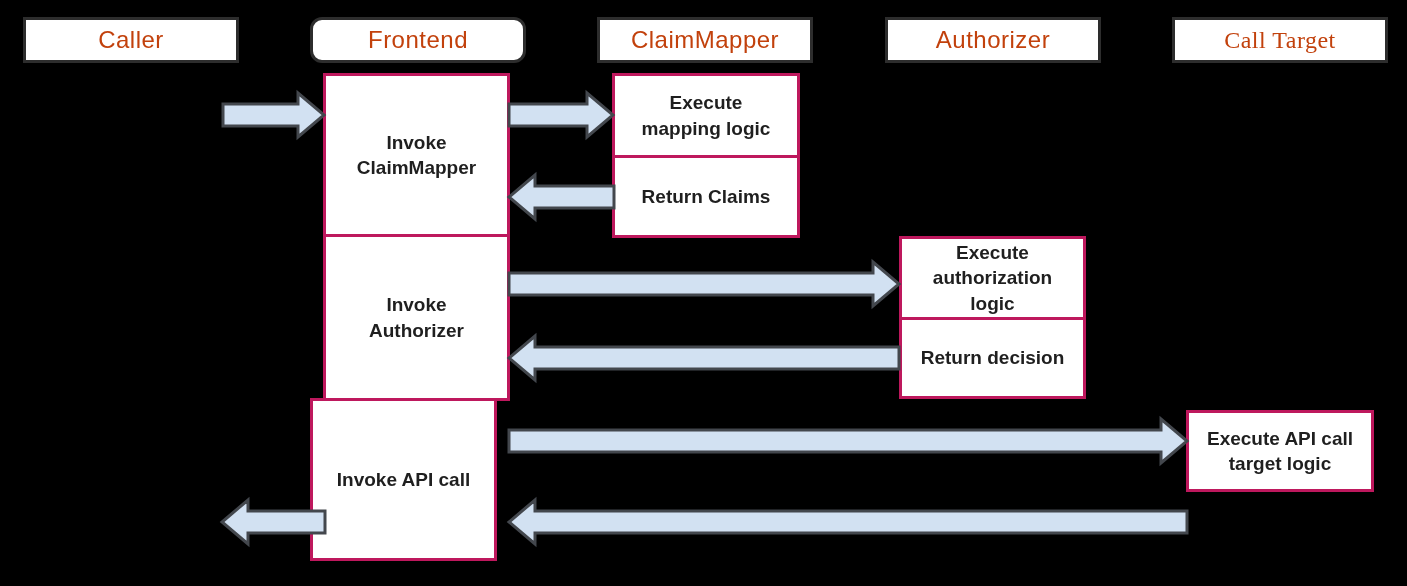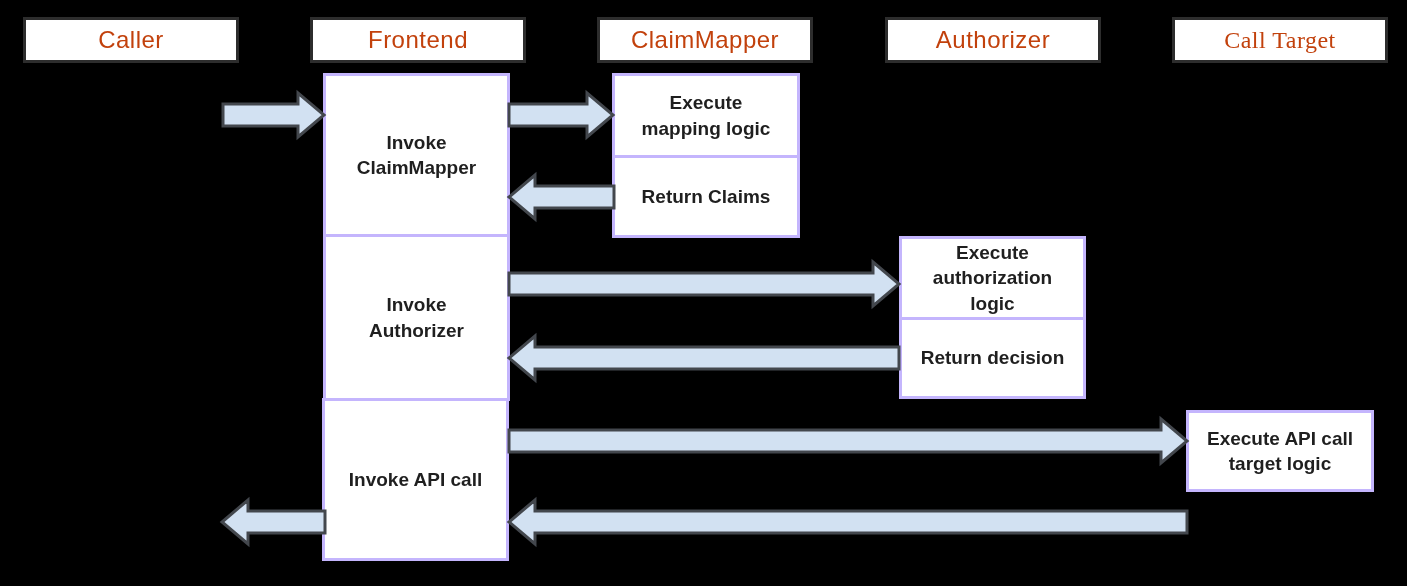--- a/index.html
+++ b/index.html
@@ -28,21 +28,21 @@
     justify-content: center;
     font-size: 24px;
     font-weight: 400;
     letter-spacing: 0.5px;
     color: #c2410c;
     white-space: nowrap;
   }
   .act {
     position: absolute;
     background: #ffffff;
-    border: 3px solid #c4b5fd;
+    border: 3px solid #be185d;
     box-sizing: border-box;
     display: flex;
     align-items: center;
     justify-content: center;
     text-align: center;
     font-size: 19px;
     font-weight: 700;
     line-height: 1.32;
     color: #1f1f1f;
     white-space: pre-line;
@@ -60,31 +60,31 @@
     stroke-width: 3;
     stroke-linejoin: miter;
   }
 </style>
 </head>
 <body>
 
 <div class="stage">
 
   <div class="hdr" style="left:23px;">Caller</div>
-  <div class="hdr" style="left:310px;">Frontend</div>
+  <div class="hdr" style="left:310px;border-radius:12px;">Frontend</div>
   <div class="hdr" style="left:597px;">ClaimMapper</div>
   <div class="hdr" style="left:885px;">Authorizer</div>
   <div class="hdr" style="left:1172px;font-family:Liberation Serif, serif;">Call Target</div>
 
 
   <div class="act" style="left:323px;top:73px;width:187px;height:164px;">Invoke
 ClaimMapper</div>
   <div class="act" style="left:323px;top:234px;width:187px;height:167px;">Invoke
 Authorizer</div>
-  <div class="act" style="left:322px;top:398px;width:187px;height:163px;">Invoke API call</div>
+  <div class="act" style="left:310px;top:398px;width:187px;height:163px;">Invoke API call</div>
 
   <div class="act" style="left:612px;top:73px;width:188px;height:85px;">Execute
 mapping logic</div>
   <div class="act" style="left:612px;top:155px;width:188px;height:83px;">Return Claims</div>
 
   <div class="act" style="left:899px;top:236px;width:187px;height:84px;">Execute
 authorization
 logic</div>
   <div class="act" style="left:899px;top:317px;width:187px;height:82px;">Return decision</div>
 

